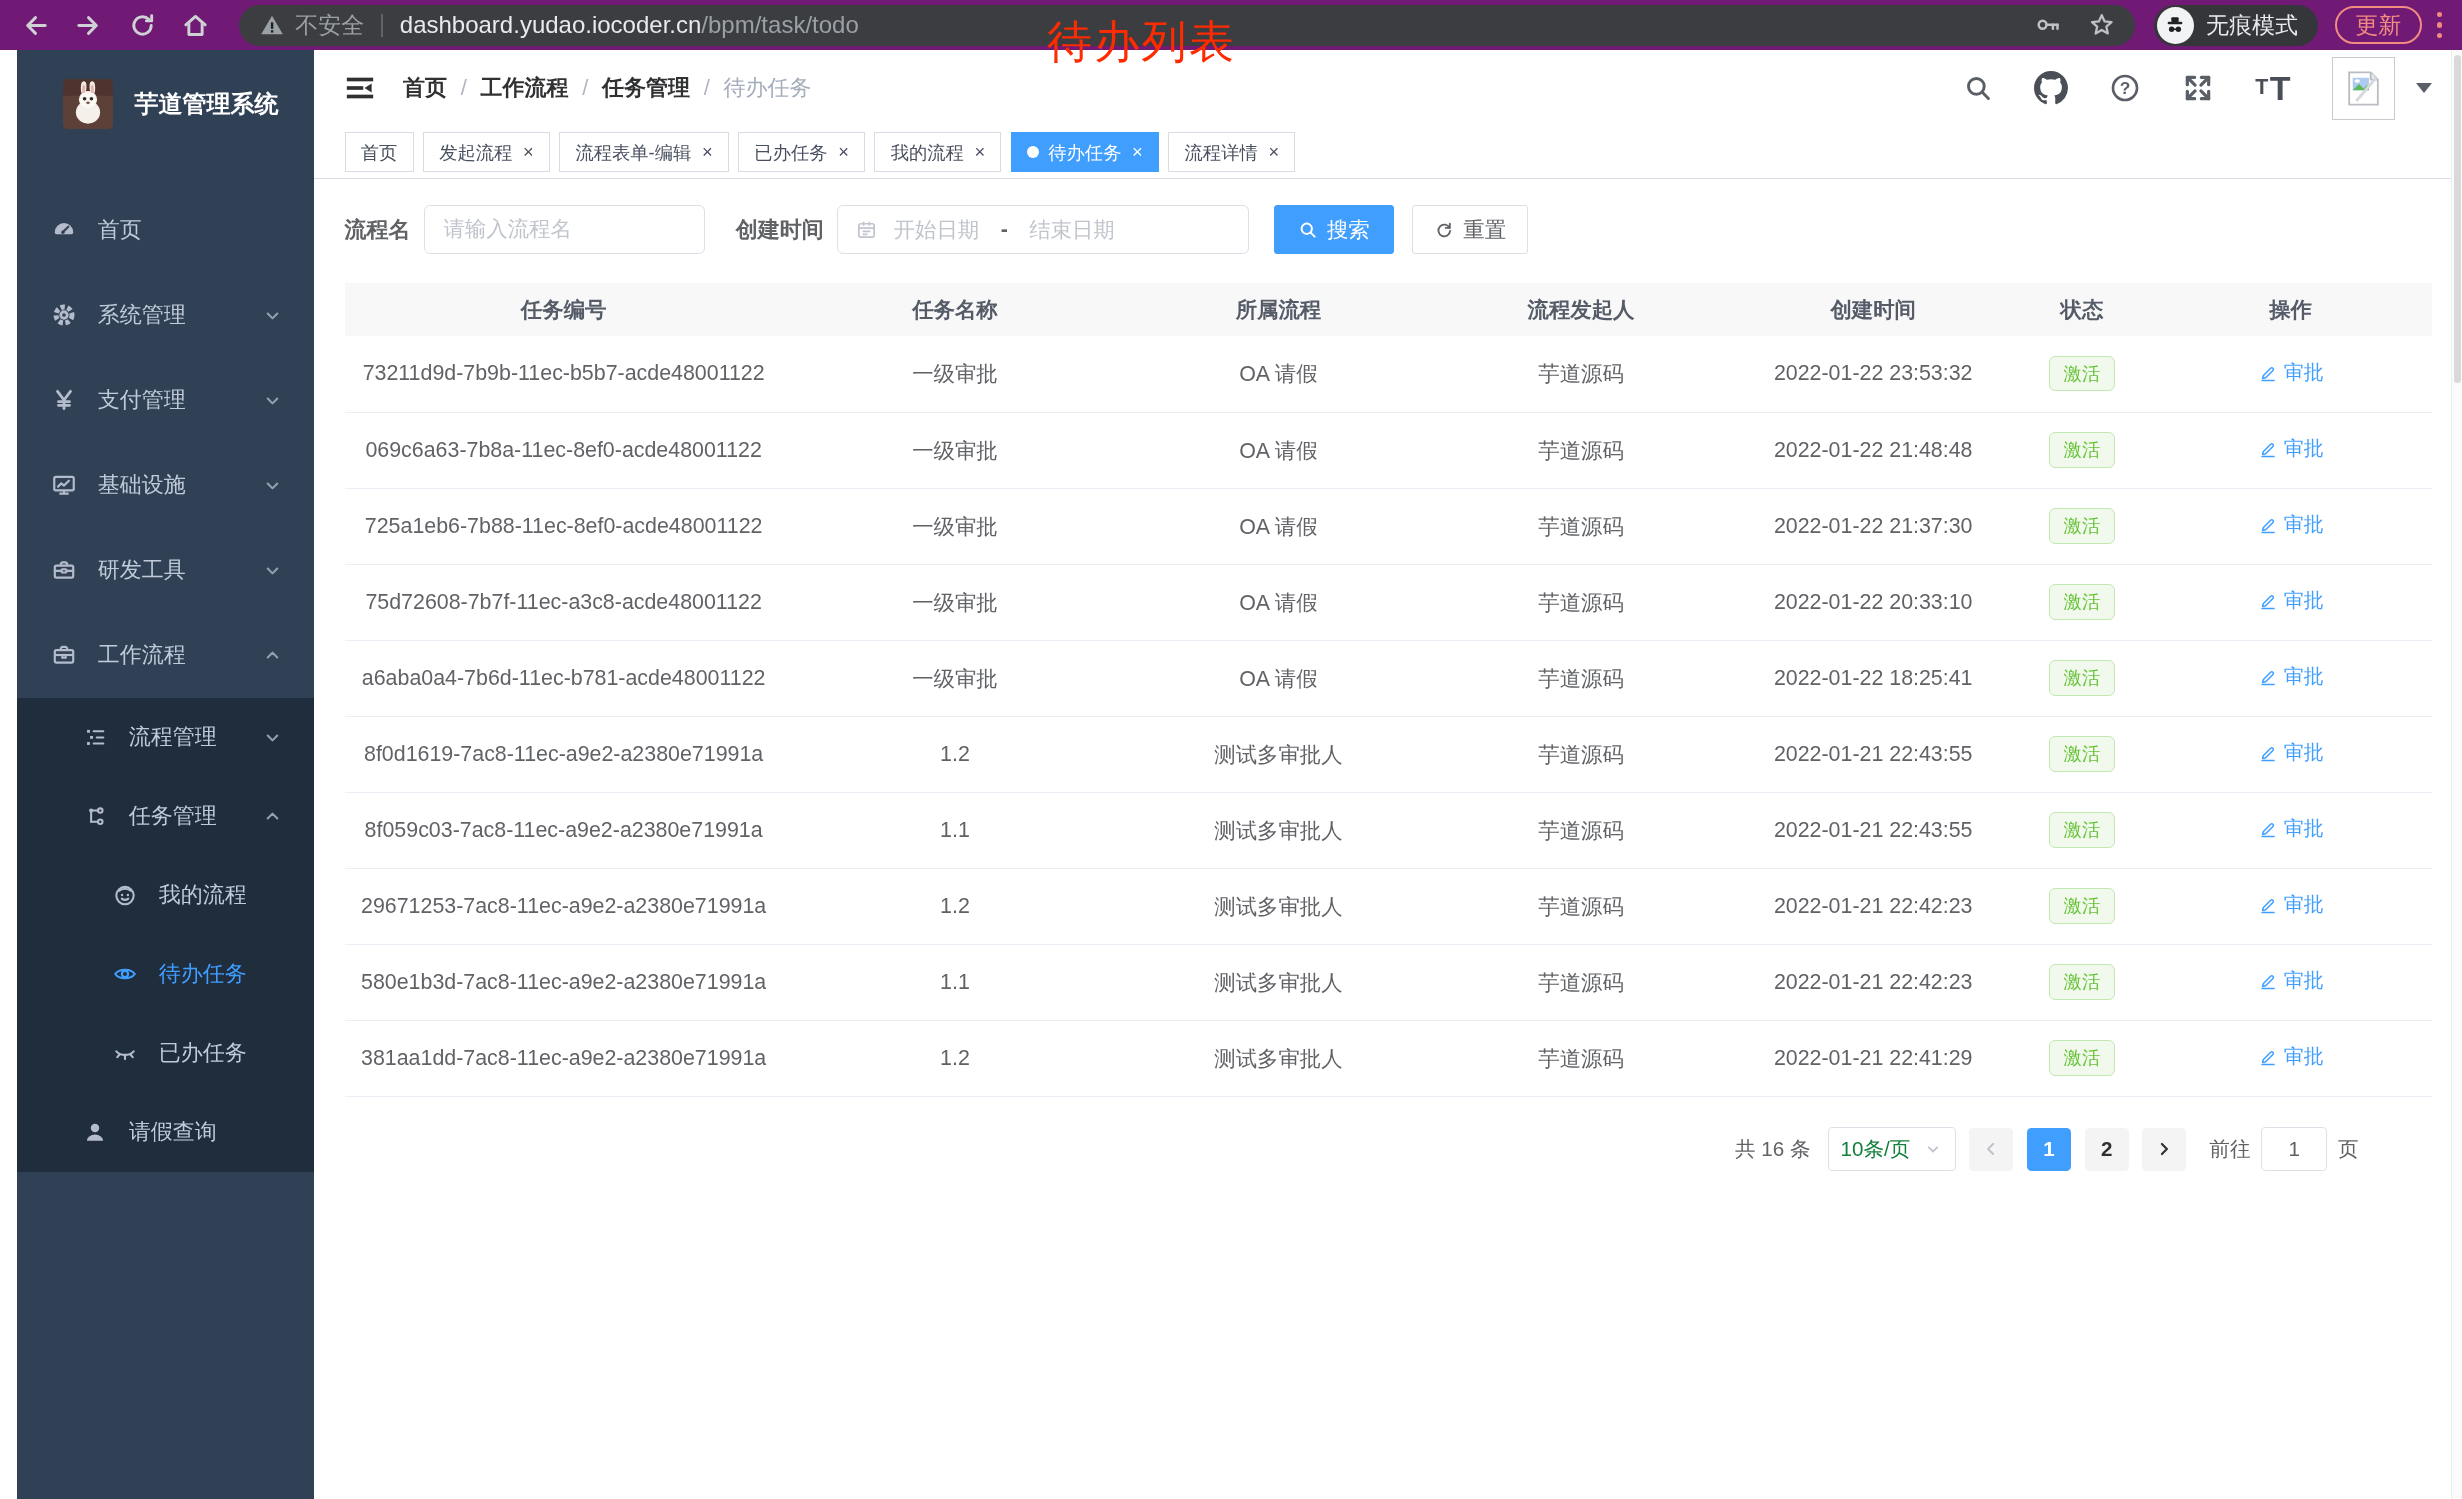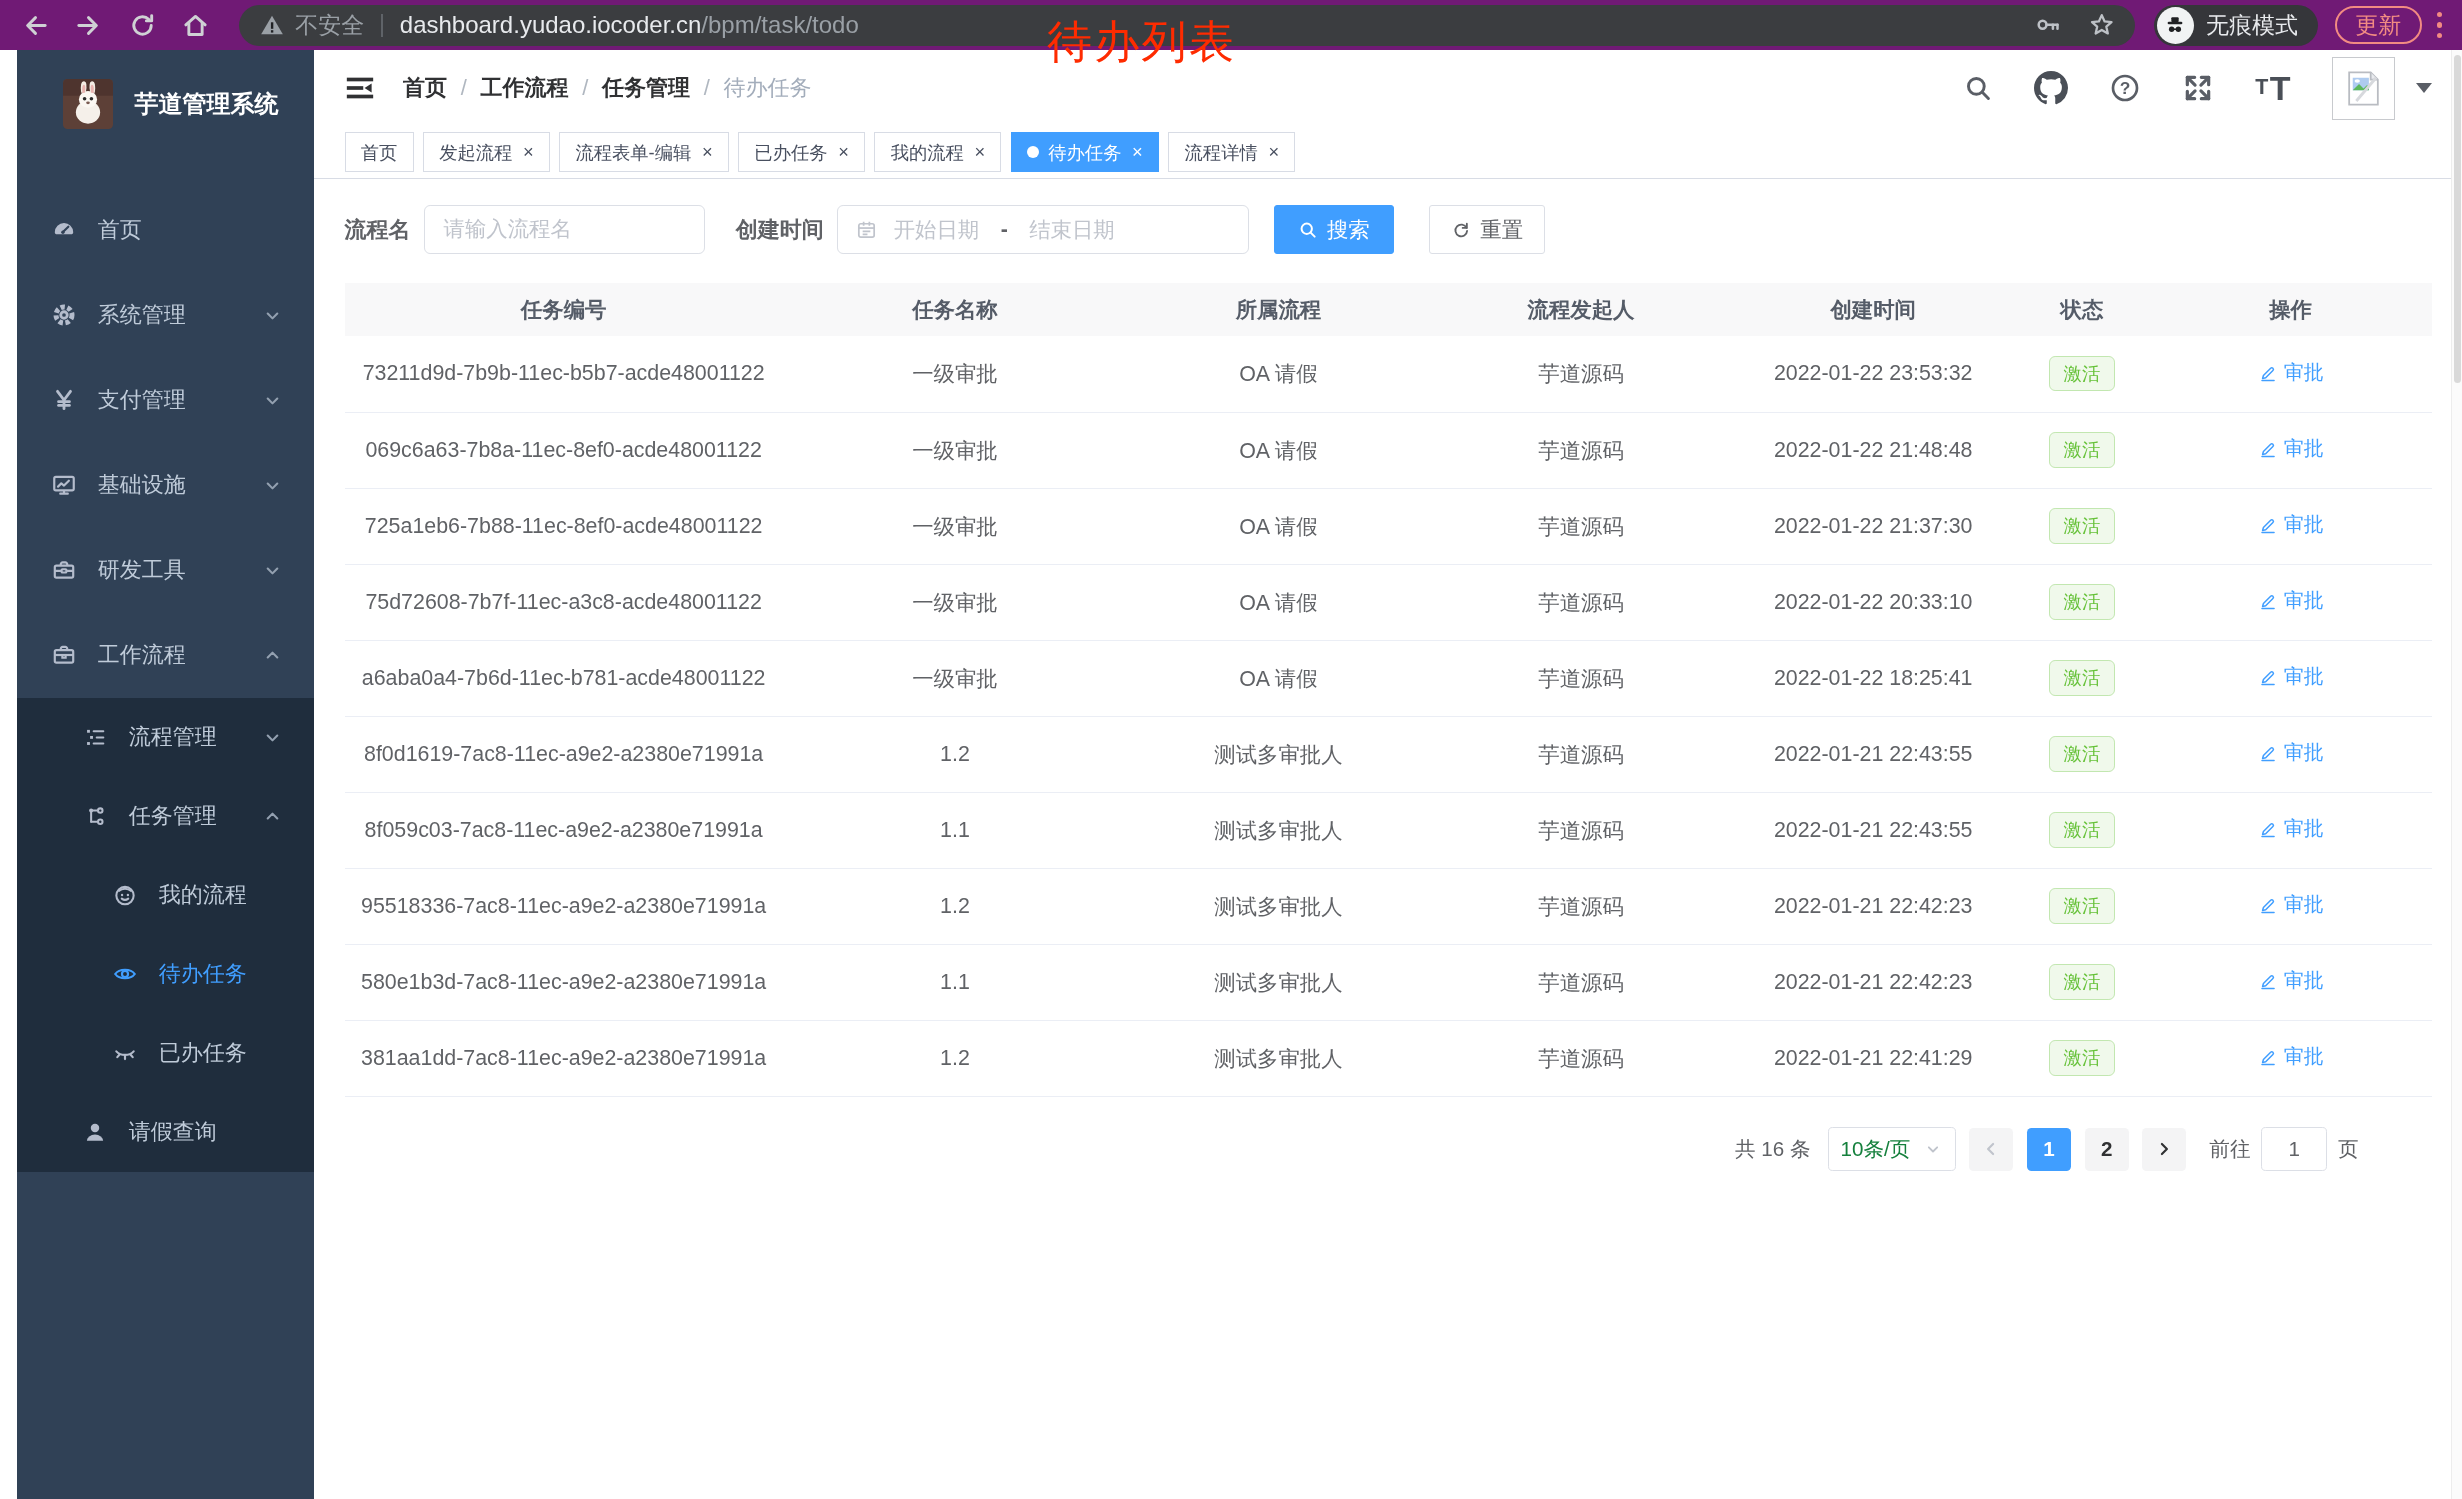--- a/index.html
+++ b/index.html
@@ -79,21 +79,21 @@
   .name-input { width:281px; height:49px; border:1.5px solid #dcdfe6; border-radius:6.1px; font-size:21.4px; color:#606266; padding:0 18.3px; outline:none; font-family:inherit; }
   .name-input::placeholder { color:#c0c4cc; }
   .time-label { margin-left:30.5px; }
   .daterange { width:412px; height:49px; border:1.5px solid #dcdfe6; border-radius:6.1px; display:flex; align-items:center; padding:0 17px; cursor:pointer; }
   .daterange .cal { color:#c0c4cc; display:flex; margin-right:15.3px; }
   .daterange .ph { font-size:21.4px; color:#c0c4cc; white-space:nowrap; }
   .daterange .rsep { font-size:21.4px; color:#606266; margin:0 21.4px; font-weight:700; }
   .btn { height:49px; border-radius:3px; font-size:21.4px; display:inline-flex; align-items:center; cursor:pointer; white-space:nowrap; }
   .btn .bic { display:flex; margin-right:9.2px; }
   .btn-primary { background:#409eff; border:1.5px solid #409eff; color:#fff; padding:0 23px; margin-left:24.4px; }
-  .btn-plain { background:#fff; border:1.5px solid #dcdfe6; color:#606266; padding:0 21.4px; margin-left:35px; }
+  .btn-plain { background:#fff; border:1.5px solid #dcdfe6; color:#606266; padding:0 21.4px; margin-left:18px; }
 
   table.grid { width:100%; border-collapse:collapse; table-layout:fixed; }
   .grid th { background:#f8f8f9; height:53px; font-size:21.4px; color:#555c68; font-weight:700; text-align:center; }
   .grid td { height:76px; border-bottom:1.5px solid #ebeef5; font-size:21.4px; color:#606266; text-align:center; overflow:hidden; white-space:nowrap; }
   .grid tr td:first-child { color:#606266; }
   .badge { display:inline-block; background:#f0f9eb; border:1.5px solid #c2e7b0; color:#67c23a; border-radius:6.1px; font-size:18.3px; padding:7.6px 13.7px; line-height:1; }
   .oplink { color:#409eff; font-size:20px; display:inline-flex; align-items:center; cursor:pointer; }
   .oplink .pic { display:flex; margin-right:6.1px; }
 
   
@@ -658,21 +658,21 @@
                     <span class="pic">
                       <svg width="20" height="20" viewBox="0 0 24 24" fill="none" stroke="currentColor" stroke-width="1.8" stroke-linejoin="round">
                         <path d="M5.5 18.5l1-3.5L15.2 6.3a1.9 1.9 0 0 1 2.7 2.7L9.2 17.7l-3.7.8z"></path>
                         <path d="M4.8 21h14.5" stroke-linecap="round"></path>
                       </svg>
                     </span>
                     <span>审批</span>
                   </span></td>
               </tr>
               <tr>
-                <td>95518336-7ac8-11ec-a9e2-a2380e71991a</td>
+                <td>29671253-7ac8-11ec-a9e2-a2380e71991a</td>
                 <td>1.2</td>
                 <td>测试多审批人</td>
                 <td>芋道源码</td>
                 <td>2022-01-21 22:42:23</td>
                 <td><span class="badge">激活</span></td>
                 <td><span class="oplink">
                     <span class="pic">
                       <svg width="20" height="20" viewBox="0 0 24 24" fill="none" stroke="currentColor" stroke-width="1.8" stroke-linejoin="round">
                         <path d="M5.5 18.5l1-3.5L15.2 6.3a1.9 1.9 0 0 1 2.7 2.7L9.2 17.7l-3.7.8z"></path>
                         <path d="M4.8 21h14.5" stroke-linecap="round"></path>

